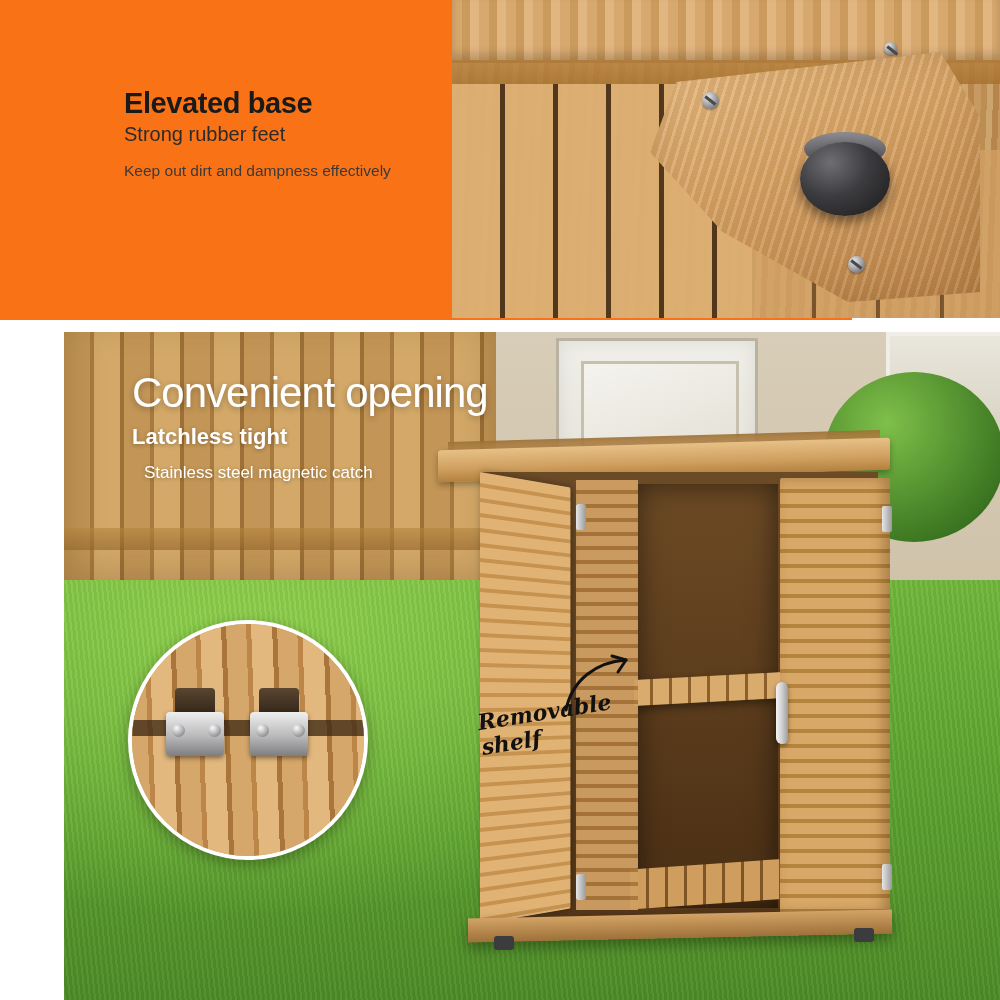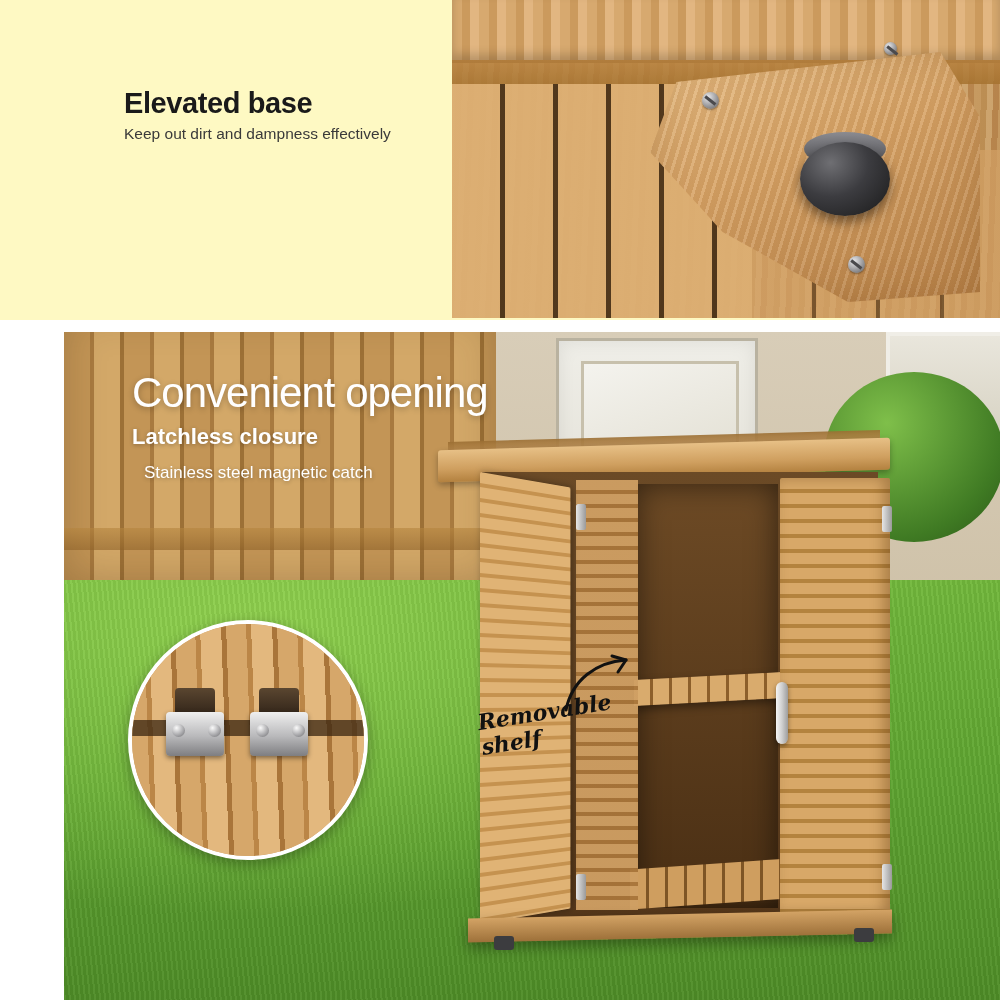--- a/index.html
+++ b/index.html
@@ -14,21 +14,21 @@
     overflow: hidden;
     position: relative;
   }
 
   
   .panel-top {
     position: absolute;
     left: 0; top: 0;
     width: 852px;
     height: 320px;
-    background: #fef9c3;
+    background: #f97316;
   }
 
   .top-text-block {
     position: absolute;
     left: 124px;
     top: 88px;
     width: 300px;
   }
   .headline-dark {
     font-size: 29px;
@@ -518,20 +518,21 @@
     height: 60px;
   }
 </style>
 </head>
 <body>
 
 <div class="panel-top">
 
   <div class="top-text-block">
     <h1 class="headline-dark">Elevated base</h1>
+    <h2 class="subhead-dark">Strong rubber feet</h2>
     <p class="body-dark">Keep out dirt and dampness effectively</p>
   </div>
 
   <div class="photo-foot">
     <div class="wood-bg"></div>
     <div class="foot-slats"></div>
     <div class="foot-slats-2"></div>
     <div class="foot-rail"></div>
     <div class="foot-rail2"></div>
     <div class="foot-block">
@@ -609,17 +610,17 @@
     <div class="catch-plate left"></div>
     <div class="catch-plate right"></div>
     <div class="catch-screw" style="left:40px; top:100px;"></div>
     <div class="catch-screw" style="left:76px; top:100px;"></div>
     <div class="catch-screw" style="left:124px; top:100px;"></div>
     <div class="catch-screw" style="left:160px; top:100px;"></div>
   </div>
 
   <div class="scene-text">
     <h1 class="headline-white">Convenient opening</h1>
-    <h2 class="subhead-white">Latchless closure</h2>
+    <h2 class="subhead-white">Latchless tight</h2>
     <p class="body-white">Stainless steel magnetic catch</p>
   </div>
 
 </div>
 
 </body></html>

